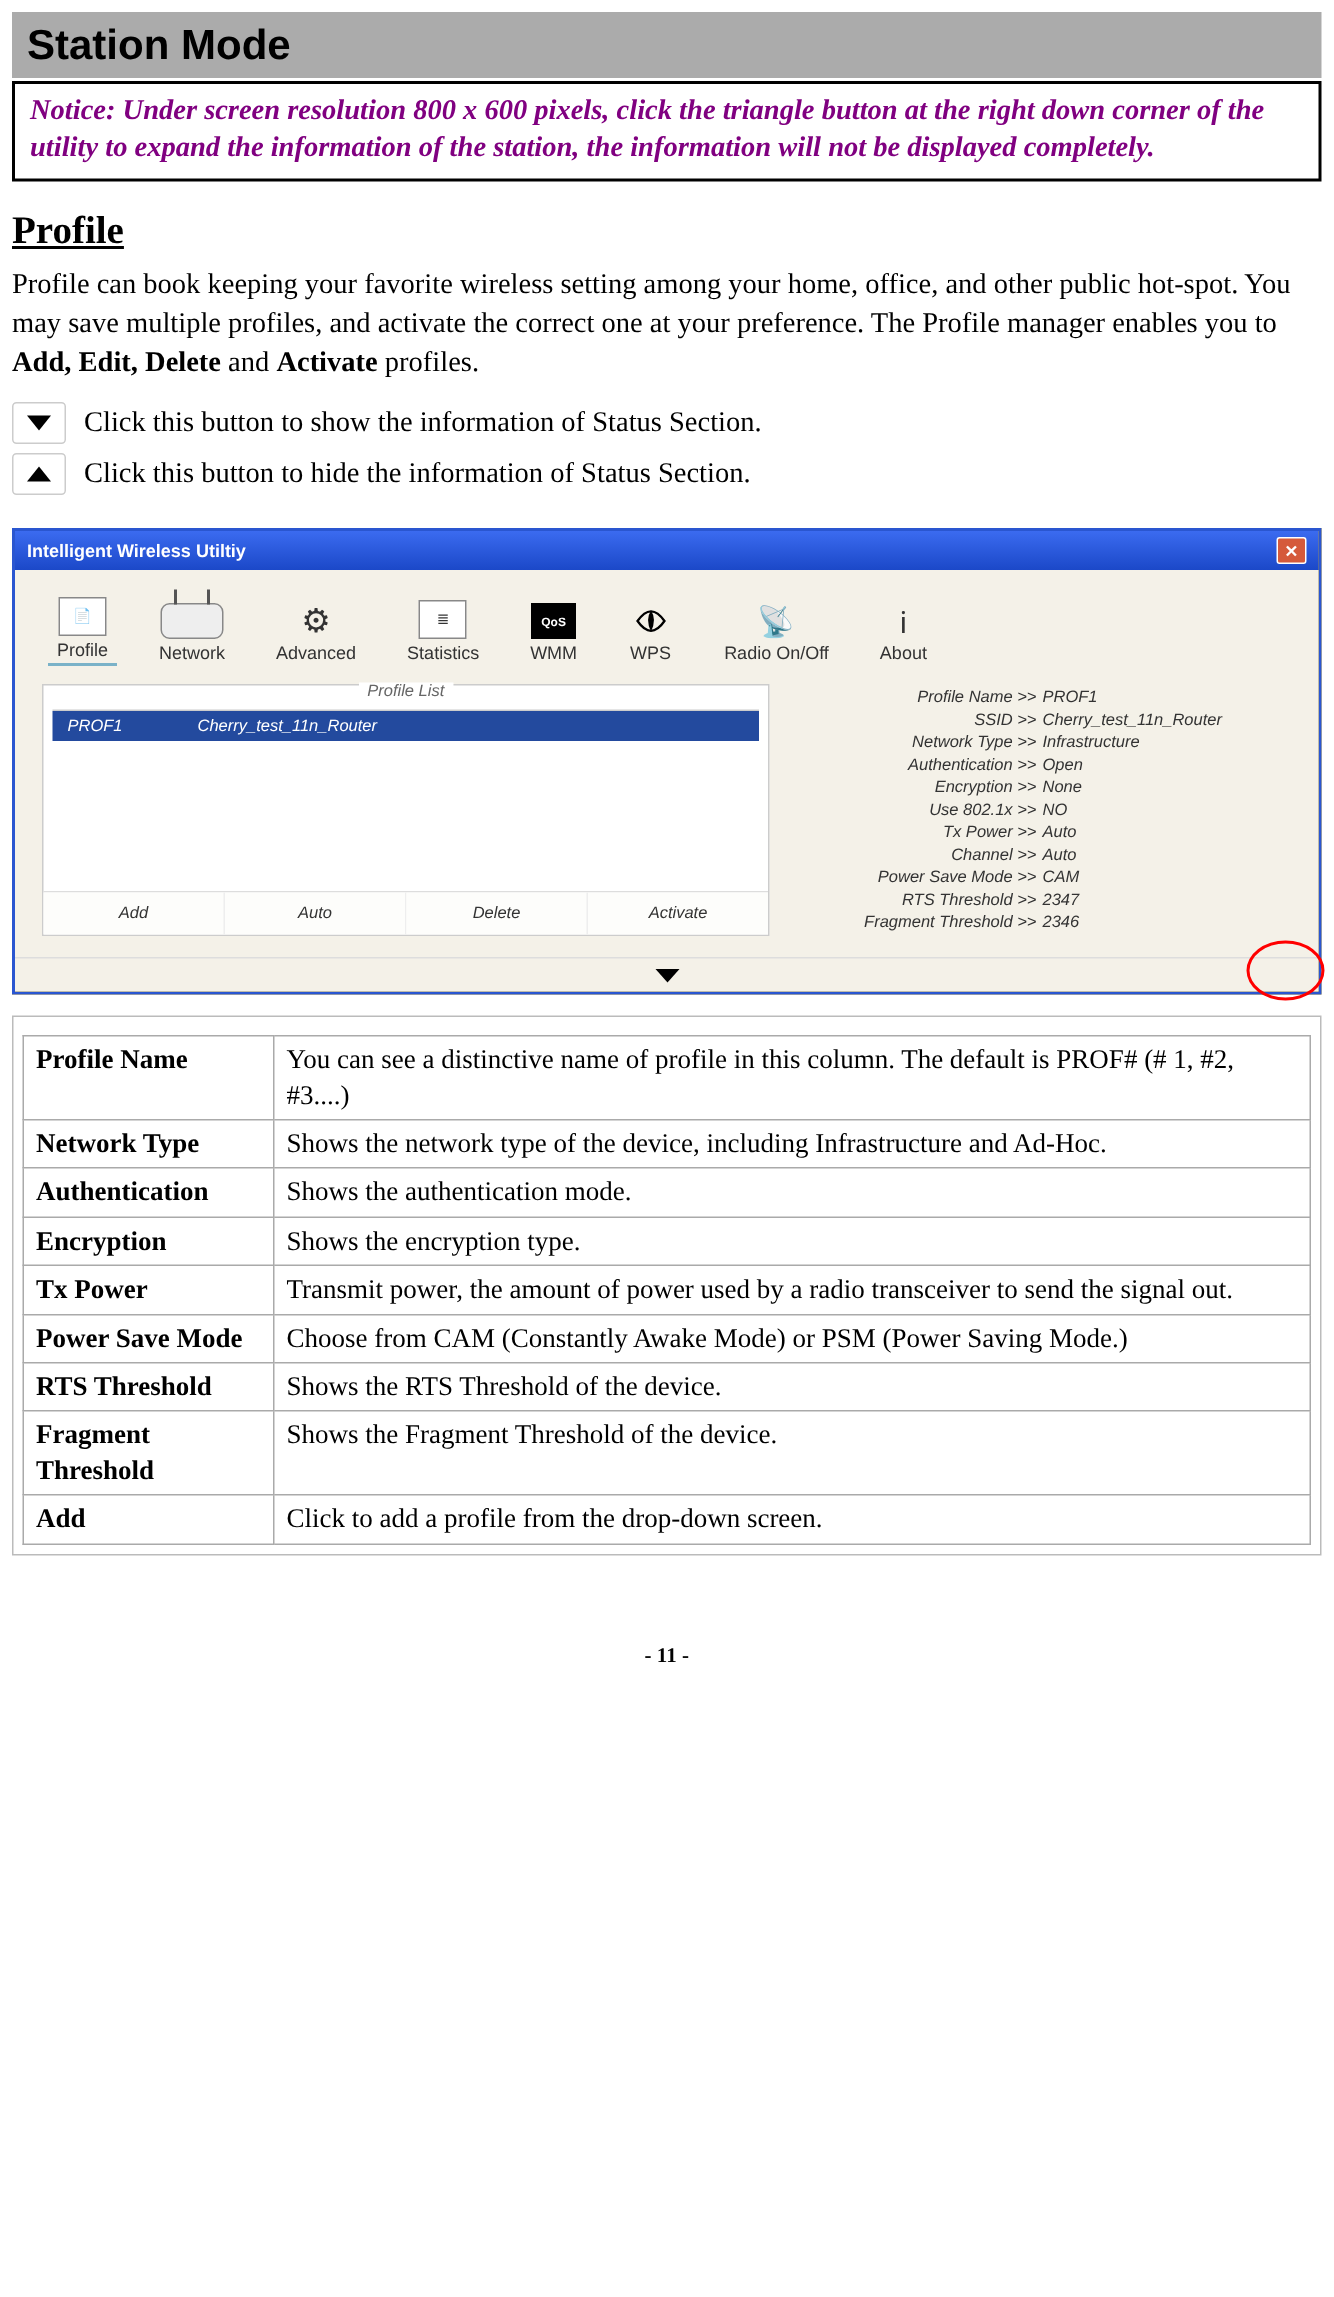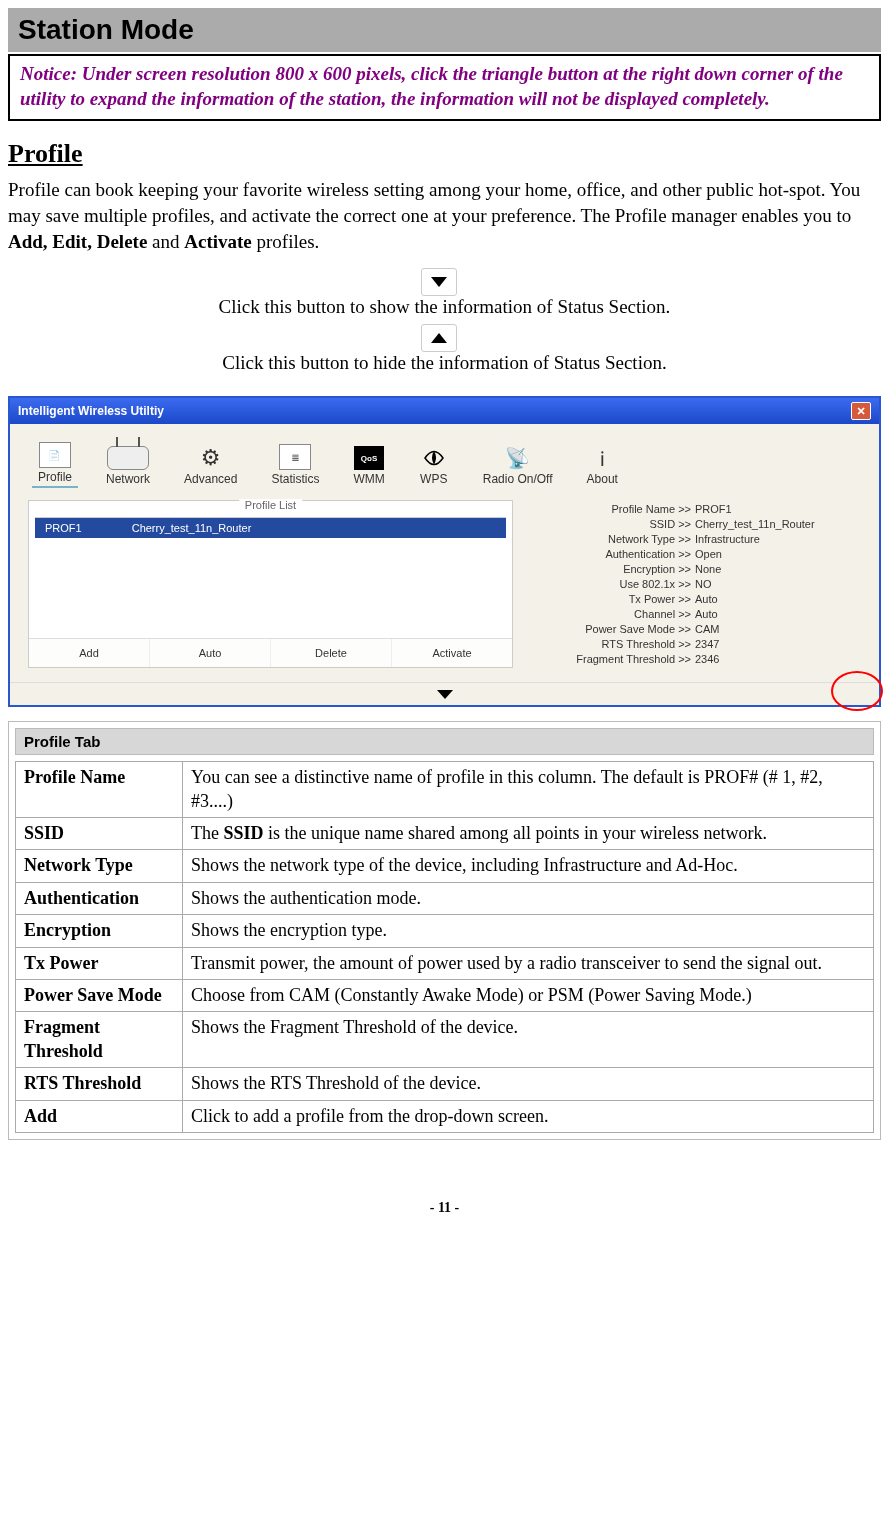--- a/index.html
+++ b/index.html
@@ -41,21 +41,20 @@
   .profile-paragraph {
     margin: 8px 0 14px;
     line-height: 1.35;
     font-size: 19px;
   }
   .icon-row {
     display: flex;
     align-items: center;
     margin: 6px 0;
     font-size: 19px;
-    flex-direction: column;
   }
   .icon-btn {
     width: 34px;
     height: 26px;
     display: flex;
     align-items: center;
     justify-content: center;
     margin-right: 12px;
     border: 1px solid #ccc;
     background: #fff;
@@ -145,20 +144,21 @@
   .tab-icon.gear { border:none; background:none; font-size:22px; }
   .tab-icon.wmm { background:#000; color:#fff; border:none; font-size:8px; font-weight:bold; }
   .tab-icon.wps { border:none; background:none; }
   .tab-icon.radio { border:none; background:none; font-size:20px; color:green; }
   .tab-icon.about { border:none; background:none; font-size:20px; }
 
   .content-row {
     display: flex;
     gap: 18px;
     padding: 0 8px;
+    font-style: italic;
   }
   .profile-panel {
     flex: 1;
     border: 1px solid #ccc;
     background:#fff;
     display:flex;
     flex-direction:column;
   }
   .profile-list-fieldset {
     position: relative;
@@ -432,58 +432,53 @@
   </div>
   <div class="expand-bar-wrap">
     <div class="expand-bar">
       <span class="expand-tri"></span>
     </div>
     <span class="red-circle"></span>
   </div>
 </div>
 
 <div class="profile-tab-wrap">
-  <div class="profile-tab-title">Profile Tab</div>
   <table class="explain">
     <tbody id="explain-body">
         <tr>
           <td class="term">Profile Name</td>
           <td class="desc">You can see a distinctive name of profile in this column. The default is PROF# (# 1, #2, #3....)</td>
         </tr>
         <tr>
-          <td class="term">SSID</td>
-          <td class="desc ssid-desc"><span>The </span><b>SSID</b><span> is the unique name shared among all points in your wireless network.</span></td>
-        </tr>
-        <tr>
           <td class="term">Network Type</td>
           <td class="desc">Shows the network type of the device, including Infrastructure and Ad-Hoc.</td>
         </tr>
         <tr>
           <td class="term">Authentication</td>
           <td class="desc">Shows the authentication mode.</td>
         </tr>
         <tr>
           <td class="term">Encryption</td>
           <td class="desc">Shows the encryption type.</td>
         </tr>
         <tr>
           <td class="term">Tx Power</td>
           <td class="desc">Transmit power, the amount of power used by a radio transceiver to send the signal out.</td>
         </tr>
         <tr>
           <td class="term">Power Save Mode</td>
           <td class="desc">Choose from CAM (Constantly Awake Mode) or PSM (Power Saving Mode.)</td>
         </tr>
         <tr>
+          <td class="term">RTS Threshold</td>
+          <td class="desc">Shows the RTS Threshold of the device.</td>
+        </tr>
+        <tr>
           <td class="term">Fragment Threshold</td>
           <td class="desc">Shows the Fragment Threshold of the device.</td>
-        </tr>
-        <tr>
-          <td class="term">RTS Threshold</td>
-          <td class="desc">Shows the RTS Threshold of the device.</td>
         </tr>
         <tr>
           <td class="term">Add</td>
           <td class="desc">Click to add a profile from the drop-down screen.</td>
         </tr>
       </tbody>
   </table>
 </div>
 
 <div class="page-num">- 11 -</div>

